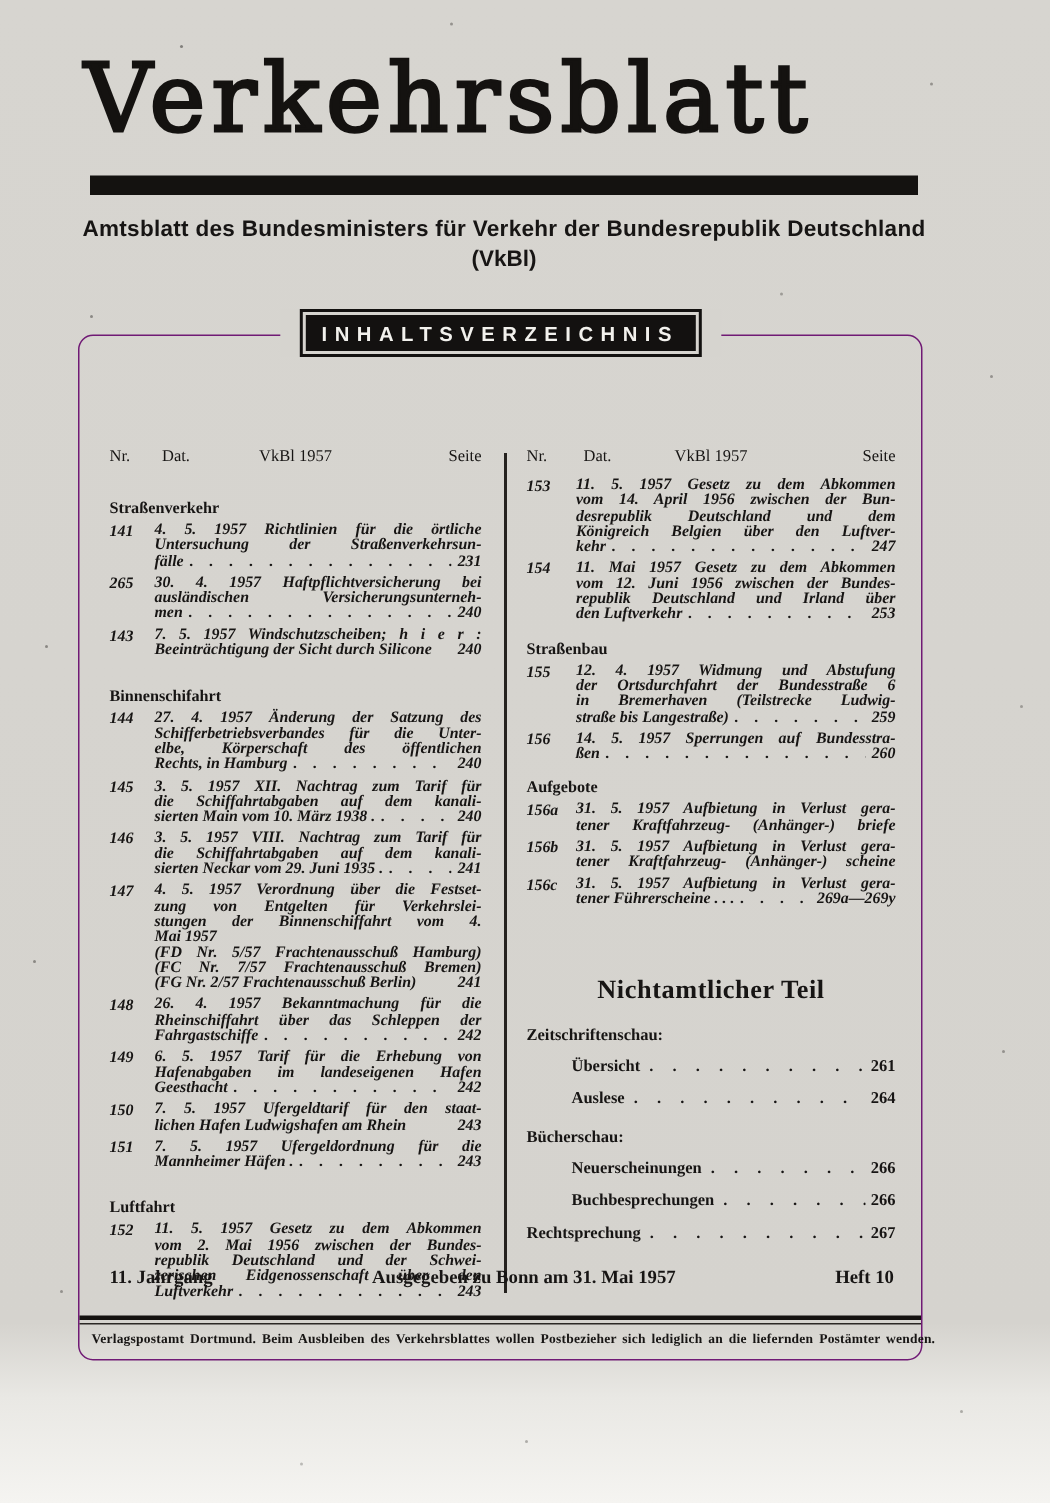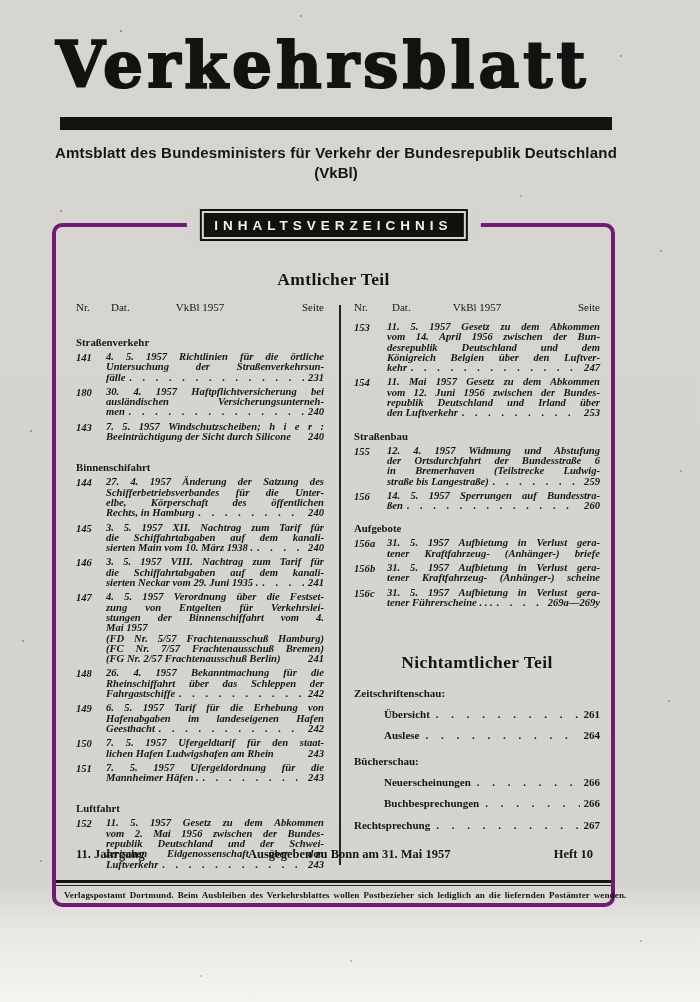--- a/index.html
+++ b/index.html
@@ -17,34 +17,34 @@
       30px 430px 0 rgba(25,22,20,.4), 680px 470px 0 rgba(25,22,20,.3),
       22px 640px 0 rgba(25,22,20,.4), 668px 700px 0 rgba(25,22,20,.35),
       40px 860px 0 rgba(25,22,20,.35), 640px 940px 0 rgba(25,22,20,.3),
       350px 960px 0 rgba(25,22,20,.3), 200px 975px 0 rgba(25,22,20,.25),
       520px 195px 0 rgba(25,22,20,.3), 300px 15px 0 rgba(25,22,20,.35); }
 
   
   .masthead{ position:absolute; left:0; top:0; width:700px; }
   .title{
     position:absolute; left:56px; top:34px; width:560px;
-    font-family:"DejaVu Serif", serif; font-weight:bold;
+    font-family:"DejaVu Serif", serif; font-weight:normal;
     font-size:63px; line-height:1; letter-spacing:4px;
     -webkit-text-stroke:2px #141210; color:#141210; white-space:nowrap;
   }
   .title-bar{ position:absolute; left:60px; top:117px; width:552px; height:13px; background:#141210; }
   .subtitle{ position:absolute; left:36px; top:144px; width:600px; text-align:center;
     font-family:"Liberation Sans", sans-serif; font-weight:bold; font-size:15px; letter-spacing:.2px; }
   .subtitle2{ position:absolute; left:36px; top:164px; width:600px; text-align:center;
     font-family:"Liberation Sans", sans-serif; font-weight:bold; font-size:15px; }
 
   
   .main-box{
     position:absolute; left:52px; top:223px; width:563px; height:684px;
-    border:4px solid #701a75; border-radius:10px;
+    border:1px solid #701a75; border-radius:10px;
   }
   .badge-wrap{
     position:absolute; top:-18px; left:50%; transform:translateX(-50%);
     padding:0 13px; background:#d6d4cf;
   }
   .badge-outer{ border:2px solid #131110; padding:2px; background:#d6d4cf; }
   .badge-inner{
     background:#131110; color:#f2f1ed; padding:5px 11px 4px;
     font-family:"Liberation Sans", sans-serif; font-weight:bold;
     font-size:13.5px; letter-spacing:5px; white-space:nowrap;
@@ -107,21 +107,20 @@
   <div class="subtitle2">(VkBl)</div>
 </div>
 
 <div class="main-box">
   <div class="badge-wrap">
     <div class="badge-outer">
       <div class="badge-inner">INHALTSVERZEICHNIS</div>
     </div>
   </div>
 
-  <div class="official-title">Amtlicher Teil</div>
 
   <div class="v-divider"></div>
 
   <div class="col col-left">
     <div class="colhead">
       <span class="h-nr">Nr.</span>
       <span class="h-dat">Dat.</span>
       <span class="h-vkbl">VkBl 1957</span>
       <span class="h-seite">Seite</span>
     </div>
@@ -133,21 +132,21 @@
             <div class="line j">4. 5. 1957 Richtlinien für die örtliche</div>
             <div class="line j">Untersuchung der Straßenverkehrsun-</div>
             <div class="line lastline">
               <span class="t">fälle</span>
               <span class="leaders">. . . . . . . . . . . . . . . . . . . . . . . . . . . . . . . . . . . . . . . . . . . . . . . . . . . . . . . . . . . .</span>
               <span class="pg">231</span>
             </div>
           </div>
         </div>
         <div class="entry">
-          <span class="nr">180</span>
+          <span class="nr">265</span>
           <div class="ebody">
             <div class="line j">30. 4. 1957 Haftpflichtversicherung bei</div>
             <div class="line j">ausländischen Versicherungsunterneh-</div>
             <div class="line lastline">
               <span class="t">men</span>
               <span class="leaders">. . . . . . . . . . . . . . . . . . . . . . . . . . . . . . . . . . . . . . . . . . . . . . . . . . . . . . . . . . . .</span>
               <span class="pg">240</span>
             </div>
           </div>
         </div>

